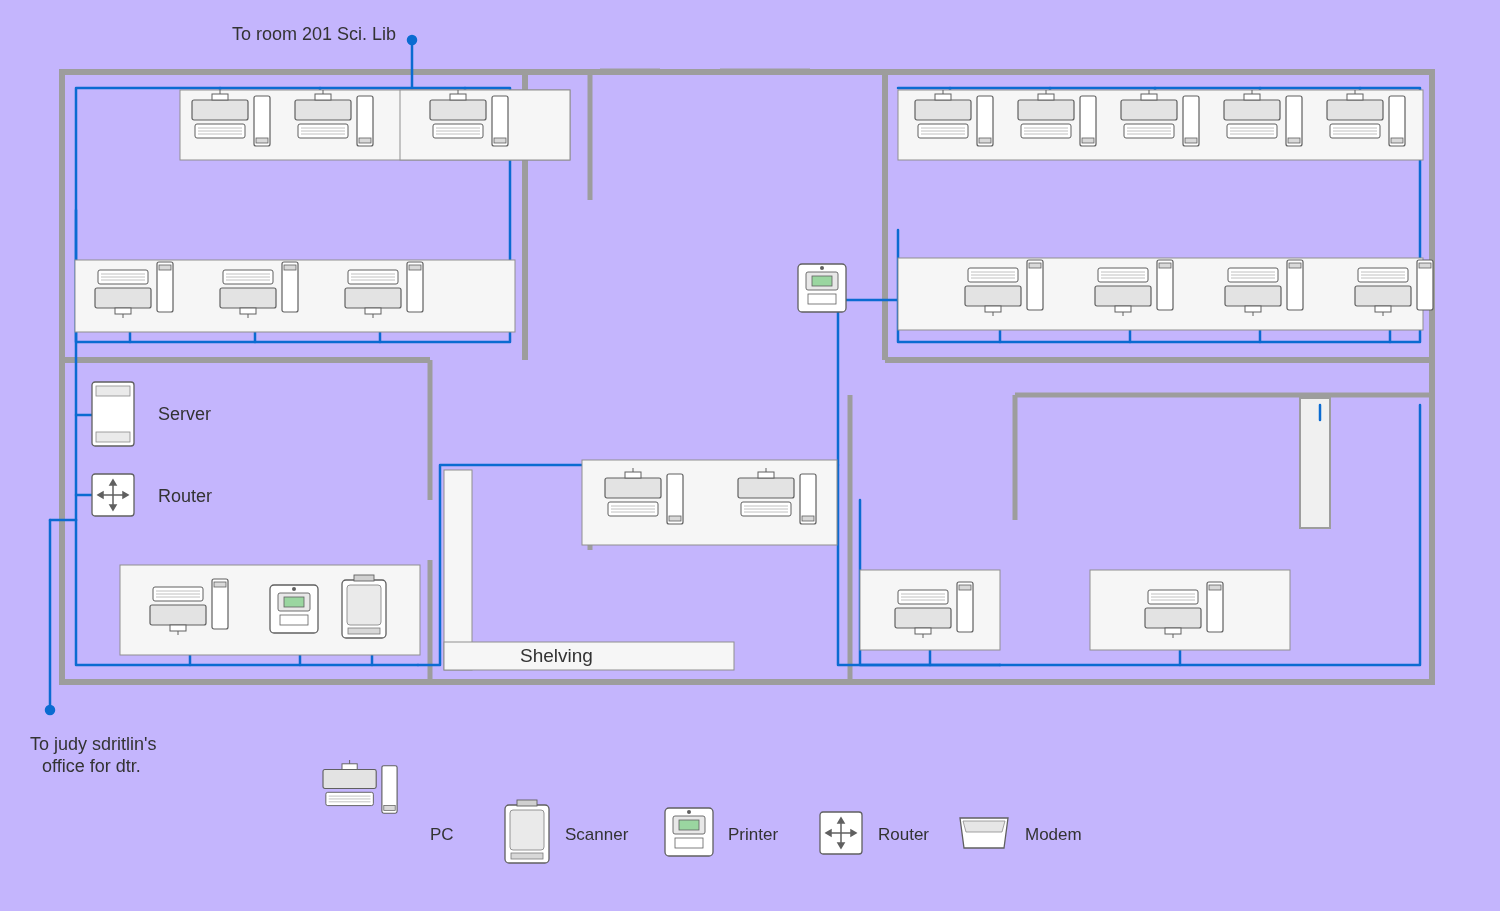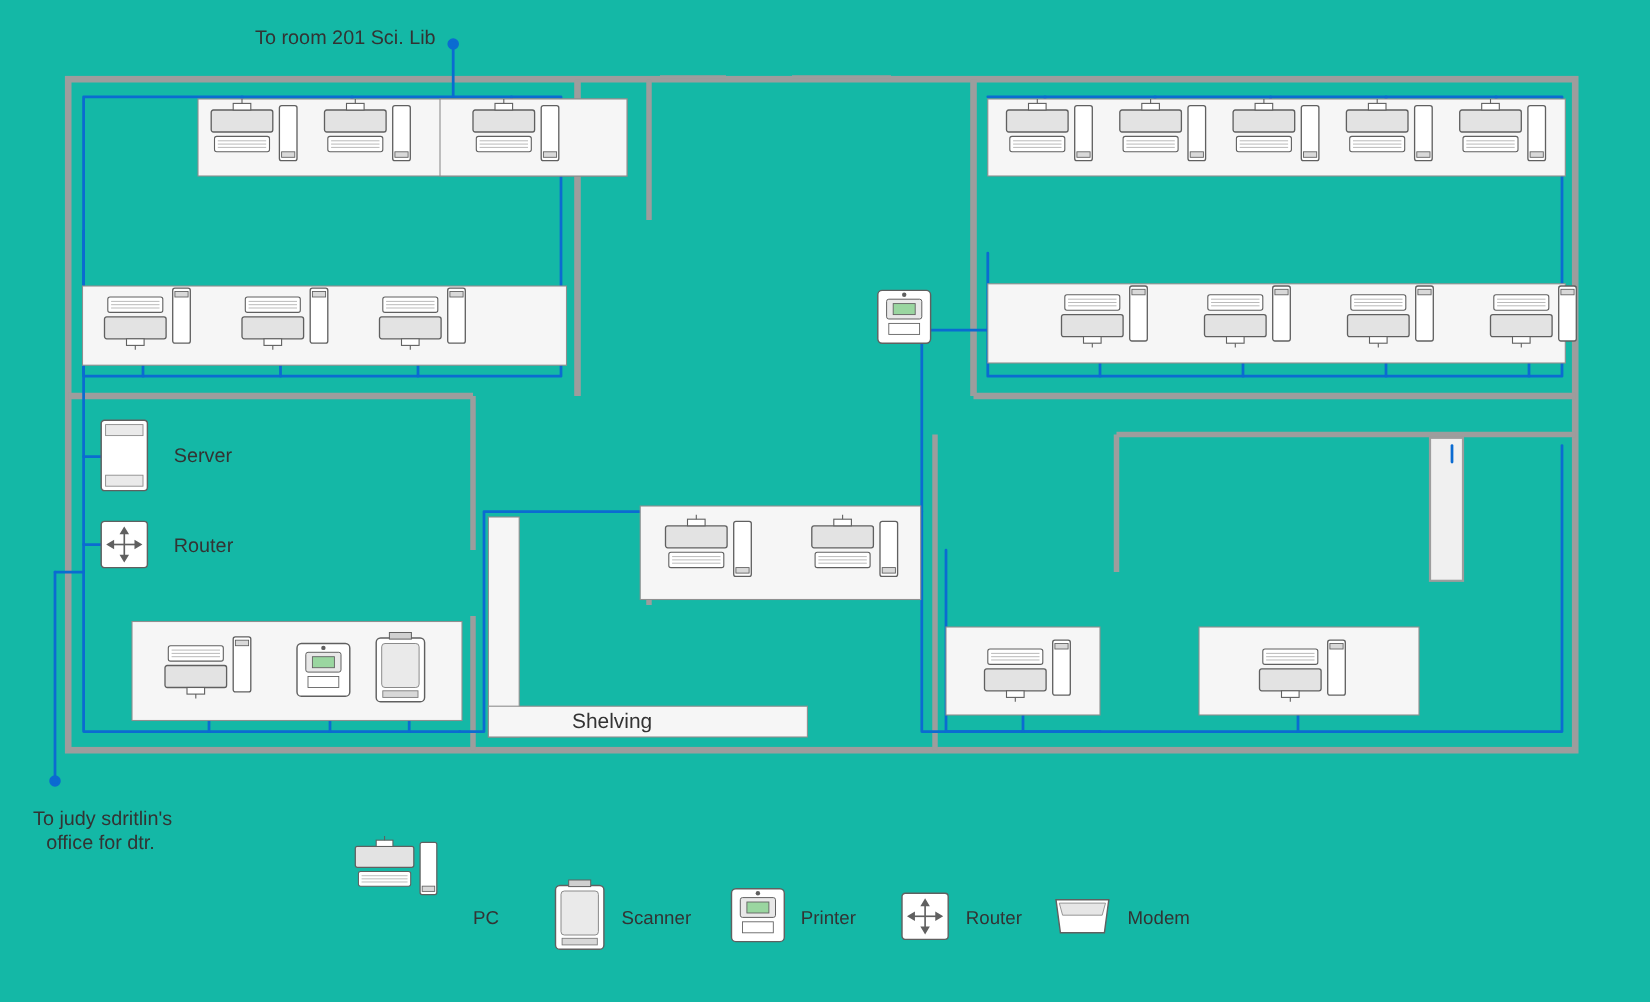--- a/index.html
+++ b/index.html
@@ -6,21 +6,21 @@
     margin: 0;
     padding: 0;
     background: #fff;
     font-family: Arial, Helvetica, sans-serif;
     color: #333;
   }
   #stage {
     position: relative;
     width: 1500px;
     height: 911px;
-    background: #14b8a6;
+    background: #c4b5fd;
   }
   svg { display: block; }
   text {
     font-family: Arial, Helvetica, sans-serif;
     fill: #333;
   }
   .note { font-size: 18px; }
   .label { font-size: 18px; }
   .legend { font-size: 17px; }
   .shelving { font-size: 19px; }

